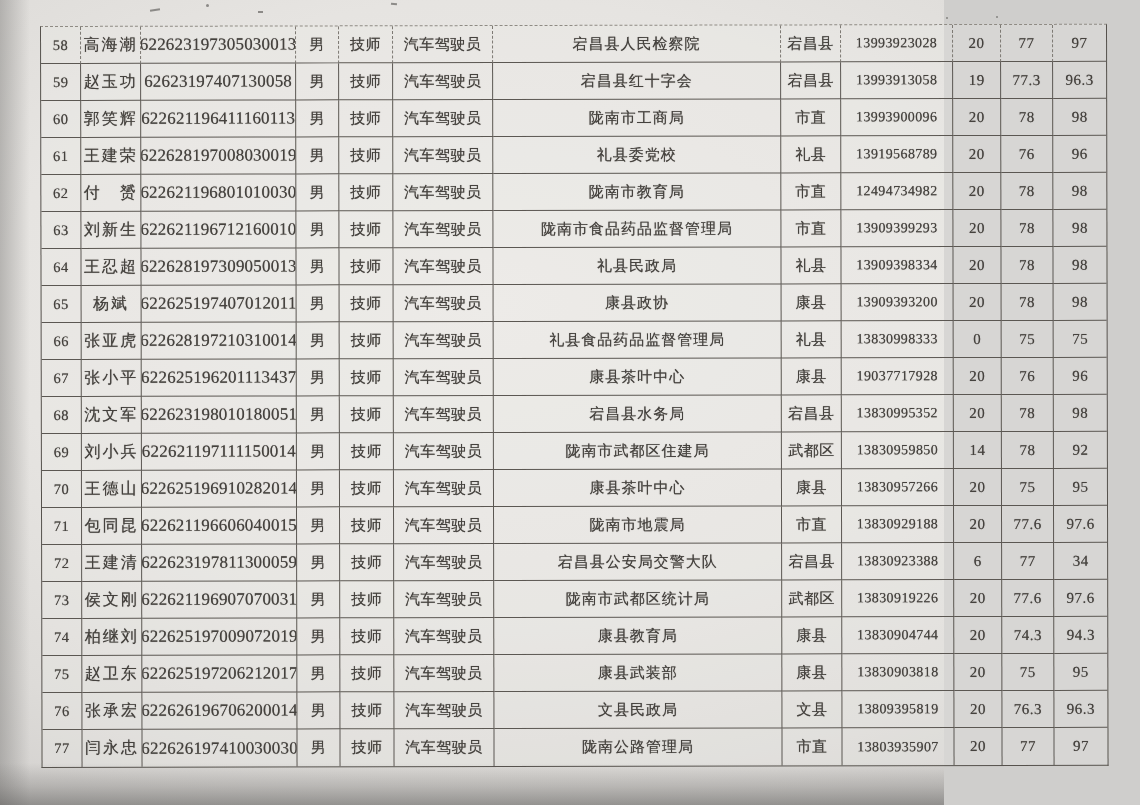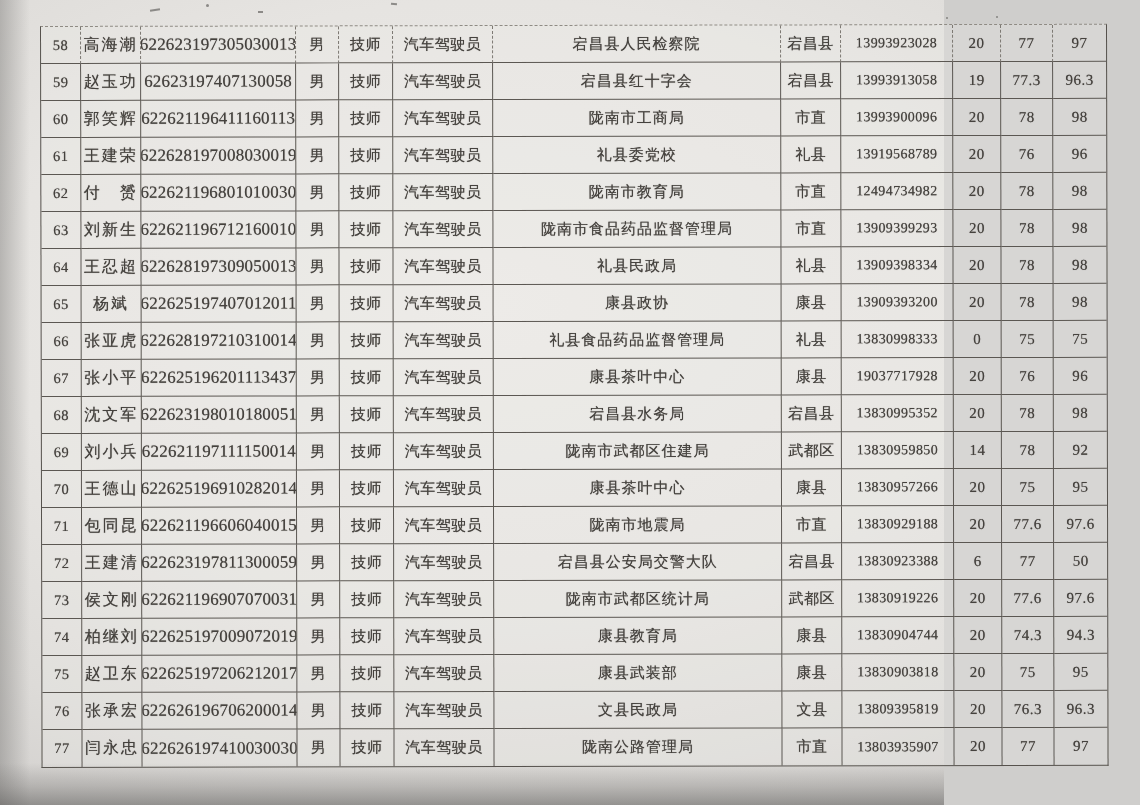--- a/index.html
+++ b/index.html
@@ -242,21 +242,21 @@
       <div class="cell col-name">王建清</div>
       <div class="cell col-id_number">622623197811300059</div>
       <div class="cell col-gender">男</div>
       <div class="cell col-title">技师</div>
       <div class="cell col-occupation">汽车驾驶员</div>
       <div class="cell col-organization">宕昌县公安局交警大队</div>
       <div class="cell col-county">宕昌县</div>
       <div class="cell col-phone">13830923388</div>
       <div class="cell col-score1">6</div>
       <div class="cell col-score2">77</div>
-      <div class="cell col-score3">50</div>
+      <div class="cell col-score3">34</div>
       <div class="cell col-num">73</div>
       <div class="cell col-name">侯文刚</div>
       <div class="cell col-id_number">622621196907070031</div>
       <div class="cell col-gender">男</div>
       <div class="cell col-title">技师</div>
       <div class="cell col-occupation">汽车驾驶员</div>
       <div class="cell col-organization">陇南市武都区统计局</div>
       <div class="cell col-county">武都区</div>
       <div class="cell col-phone">13830919226</div>
       <div class="cell col-score1">20</div>

